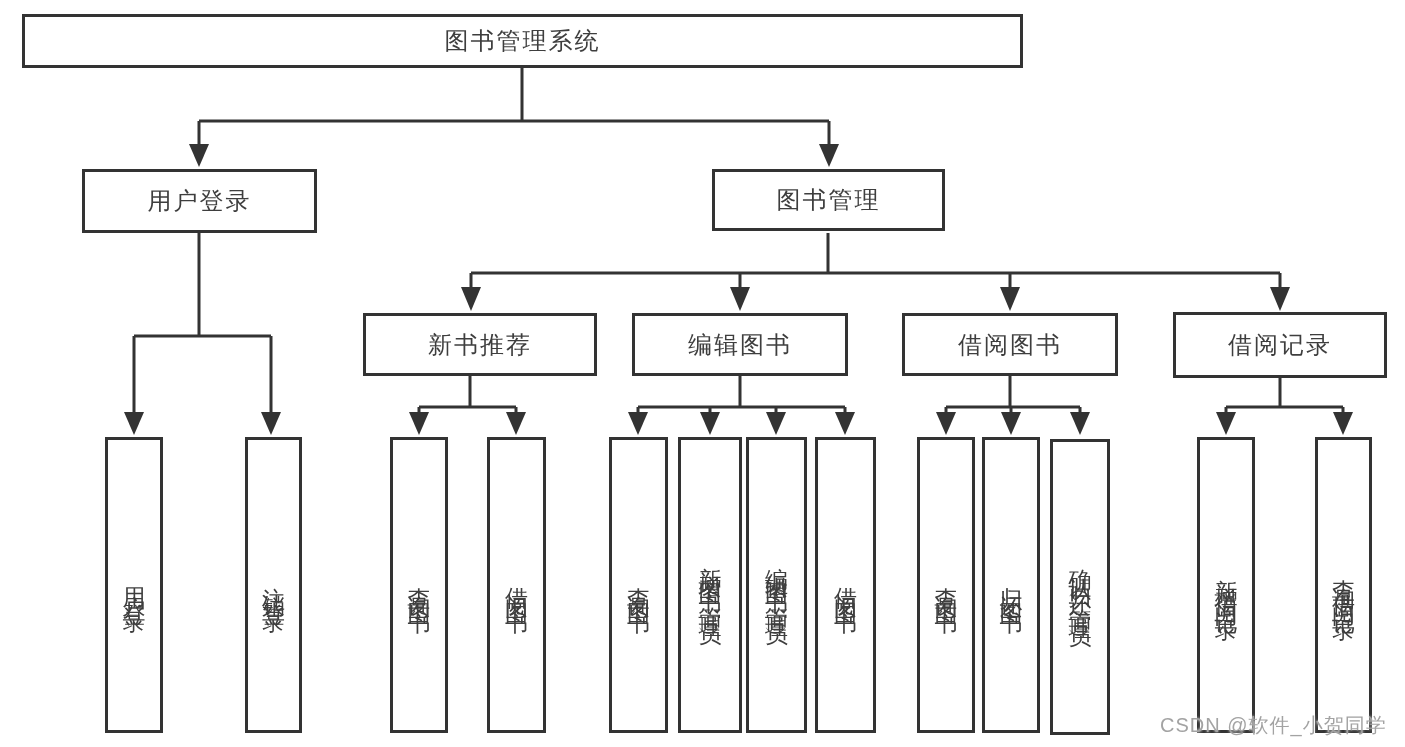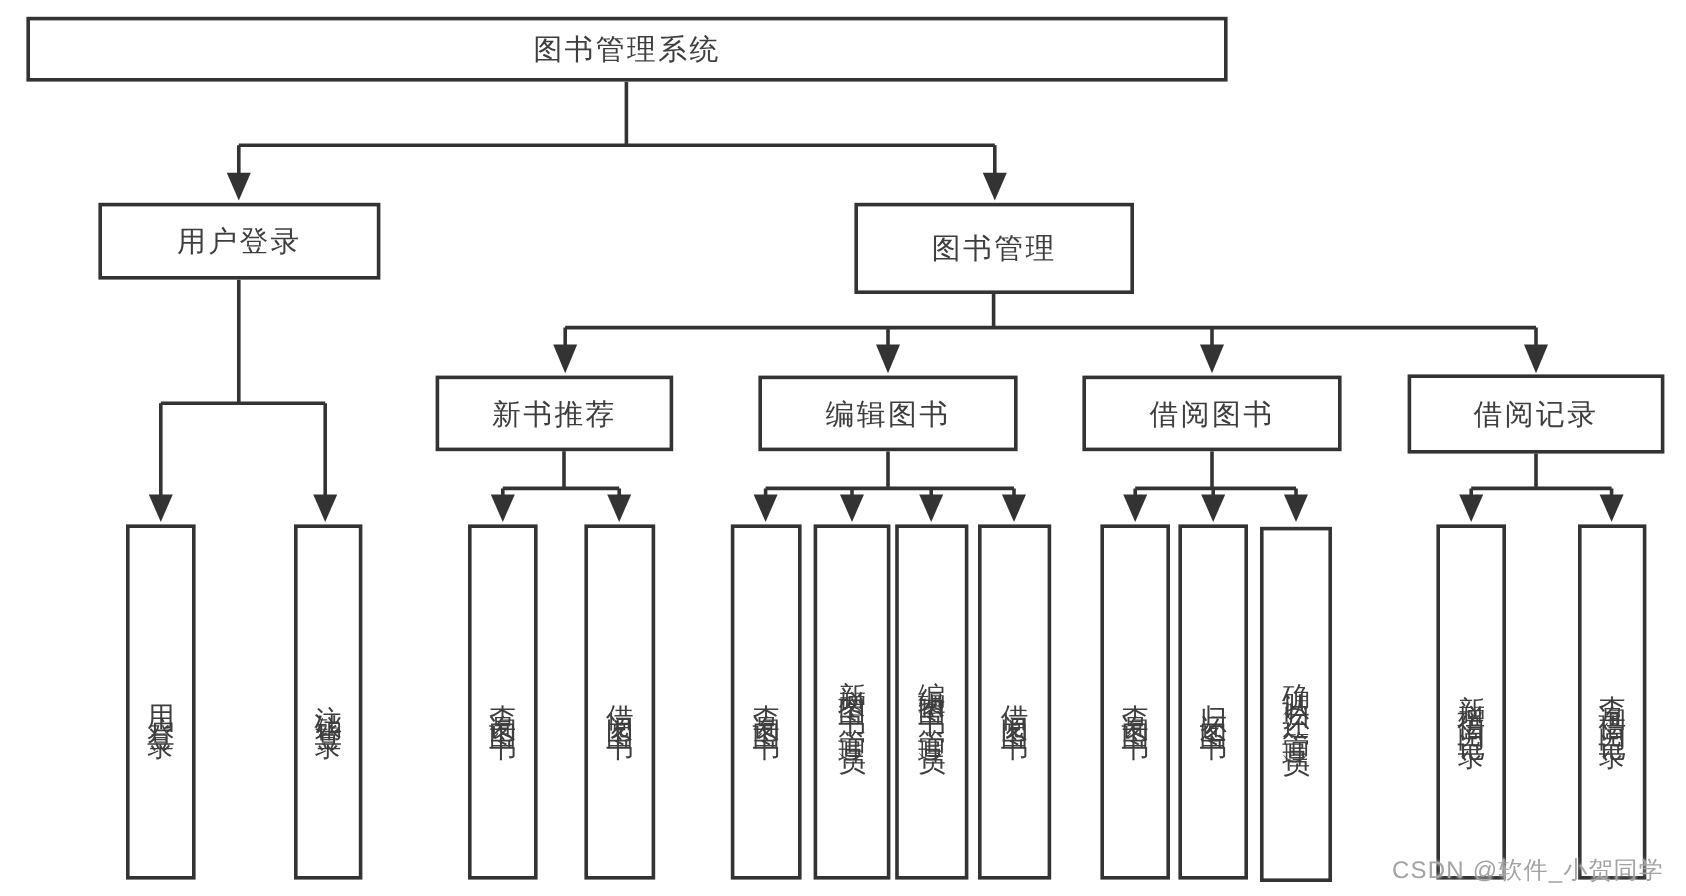--- a/index.html
+++ b/index.html
@@ -77,25 +77,25 @@
     </g>
   </svg>
 
   <div class="node h-node" style="left:22px;top:14px;width:1001px;height:54px">
     <span>图书管理系统</span>
   </div>
 
   <div class="node h-node" style="left:82px;top:169px;width:235px;height:64px">
     <span>用户登录</span>
   </div>
-  <div class="node h-node" style="left:712px;top:169px;width:233px;height:76px">
+  <div class="node h-node" style="left:712px;top:169px;width:233px;height:62px">
     <span>图书管理</span>
   </div>
 
-  <div class="node h-node" style="left:363px;top:313px;width:198px;height:63px">
+  <div class="node h-node" style="left:363px;top:313px;width:234px;height:63px">
     <span>新书推荐</span>
   </div>
   <div class="node h-node" style="left:632px;top:313px;width:216px;height:63px">
     <span>编辑图书</span>
   </div>
   <div class="node h-node" style="left:902px;top:313px;width:216px;height:63px">
     <span>借阅图书</span>
   </div>
   <div class="node h-node" style="left:1173px;top:312px;width:214px;height:66px">
     <span>借阅记录</span>

